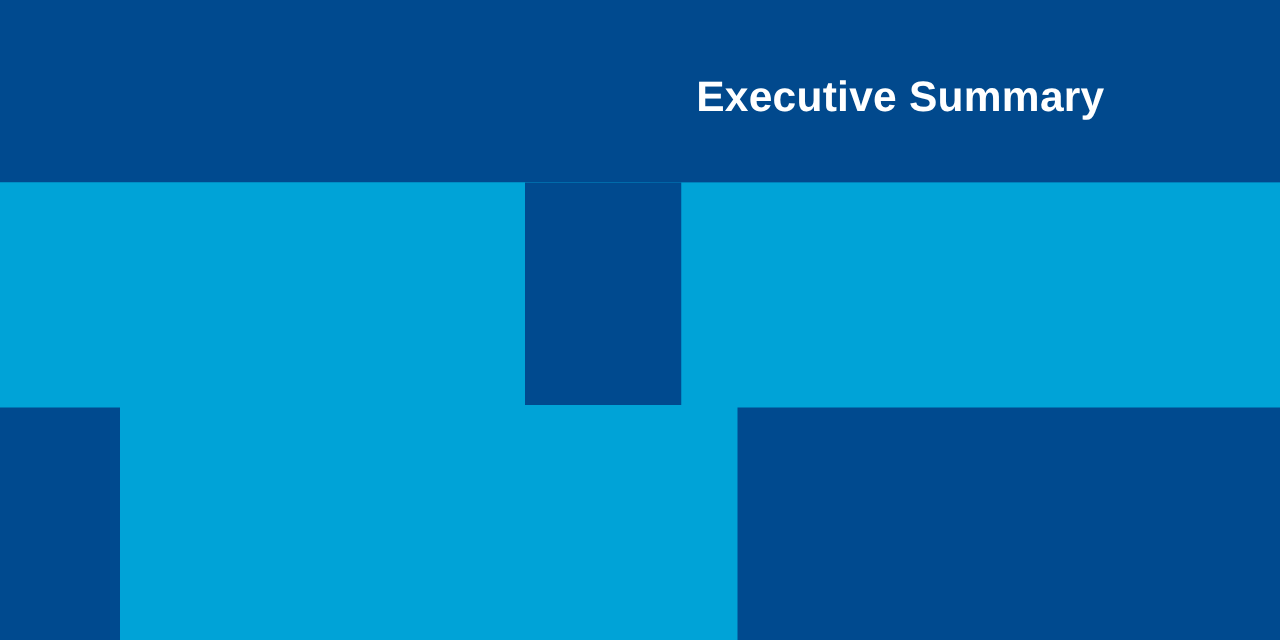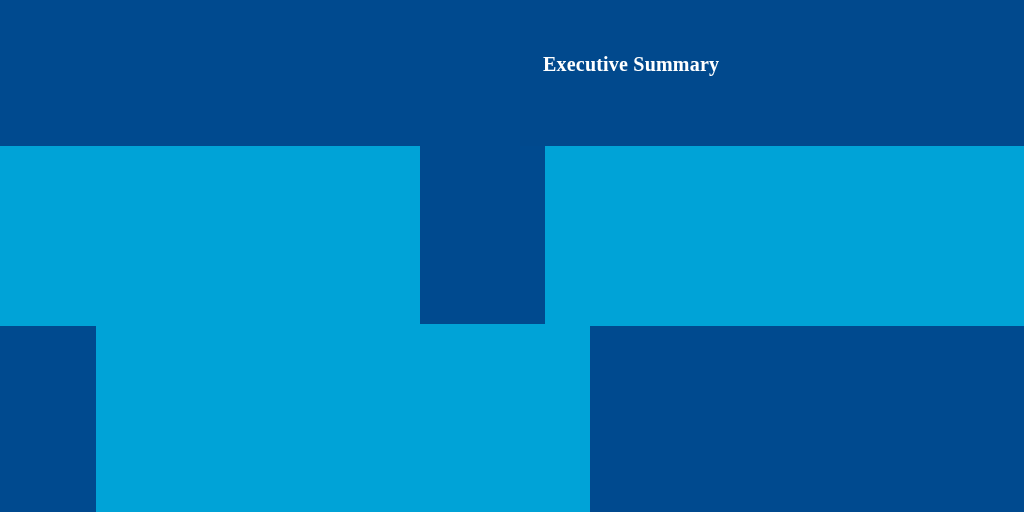--- a/index.html
+++ b/index.html
@@ -86,28 +86,28 @@
     width: 434px;
     height: 186px;
     background: #004a8f;
   }
 
   
   .slide-title {
     position: absolute;
     left: 543px;
     top: 46px;
-    margin: 0;
+    margin: 14px;
     color: #ffffff;
-    font-size: 20px;
+    font-size: 34px;
     font-weight: 600;
     letter-spacing: 0.2px;
     line-height: 36px;
     white-space: nowrap;
-    font-family: Liberation Serif, serif;
+    font-family: Liberation Sans, sans-serif;
   }
 </style>
 </head>
 <body>
 
 <div id="slide">
 
   <div class="band-top">
     <div class="band-top-seam"></div>
   </div>

